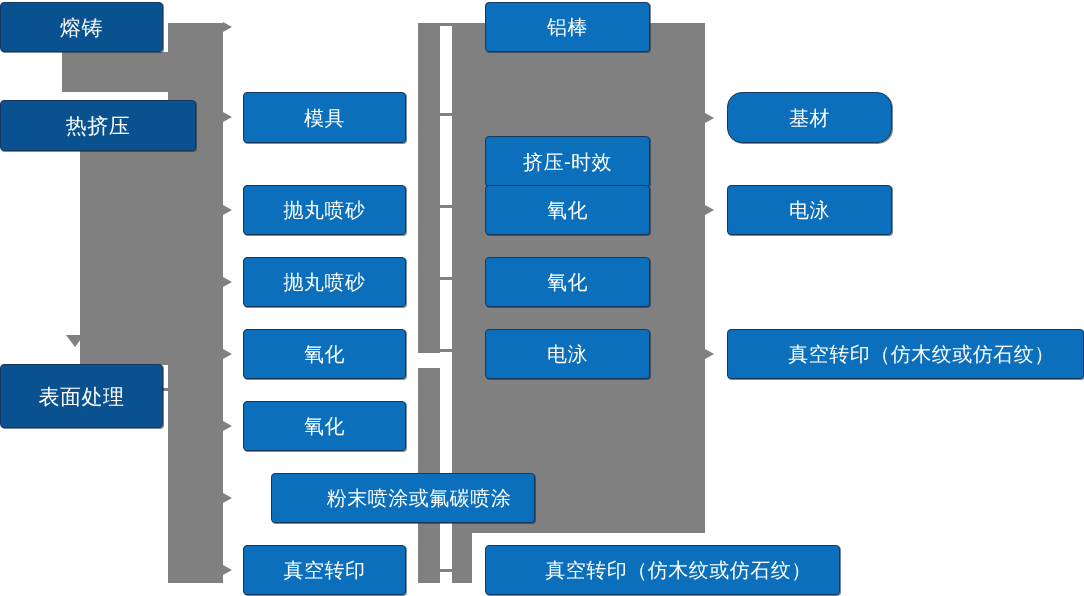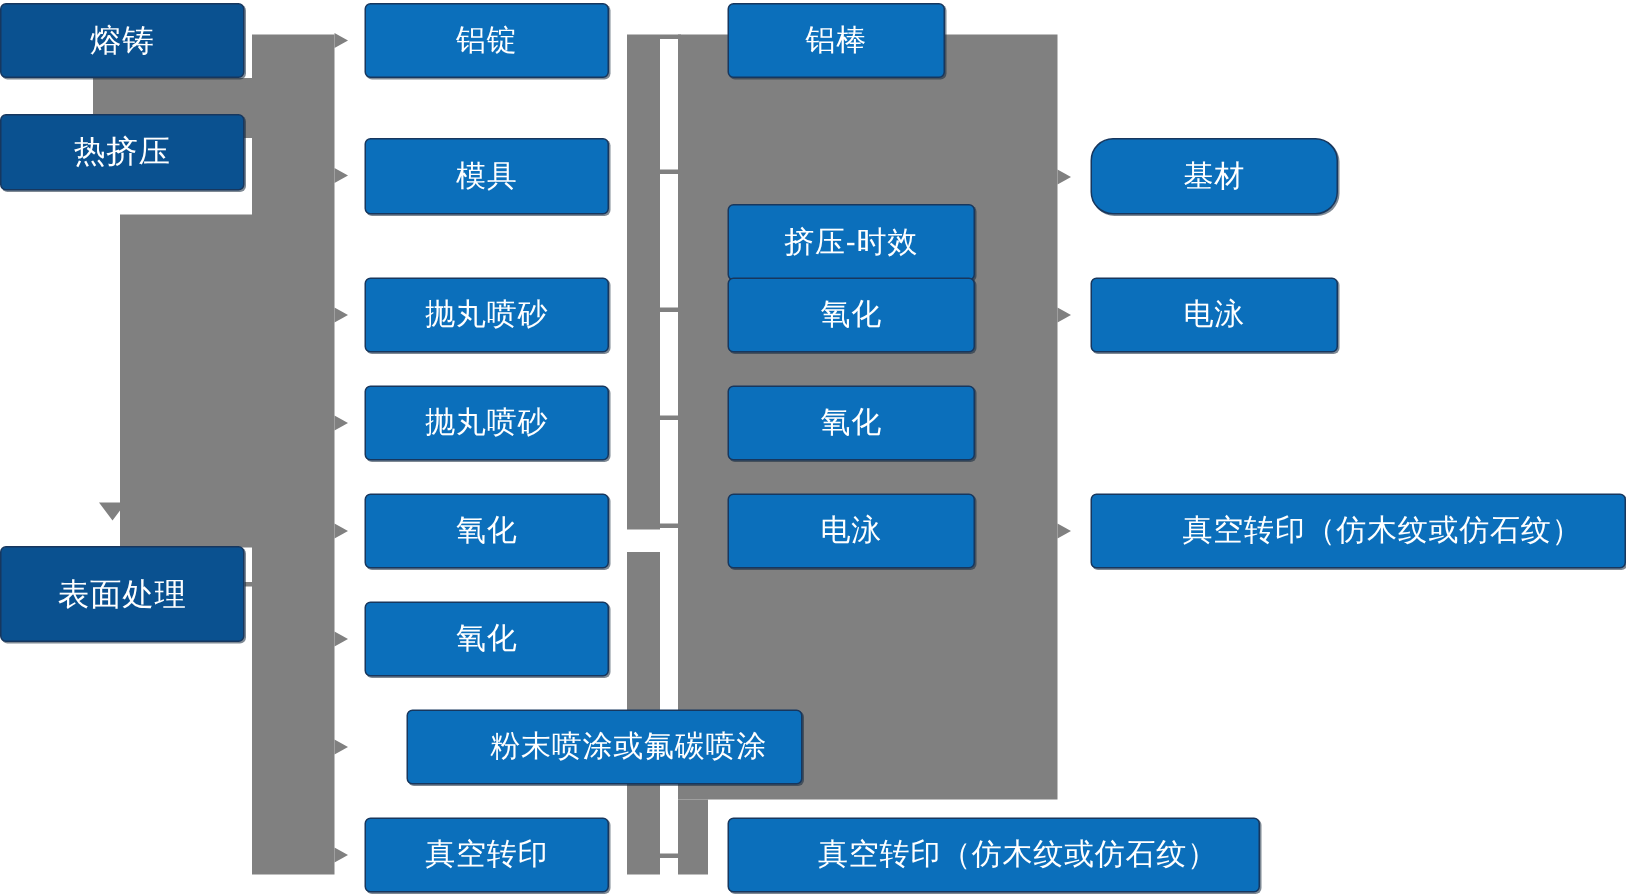--- a/index.html
+++ b/index.html
@@ -116,31 +116,28 @@
   <div class="gray-thin" style="left:440px; top:569px; width:14px; height:3px;"></div>
 
   <div class="arrow-head small" style="left:705px; top:113px;"></div>
   <div class="arrow-head small" style="left:705px; top:205px;"></div>
   <div class="arrow-head small" style="left:705px; top:349px;"></div>
 
   <div class="node dark" style="left:0px; top:2px; width:163px; height:50px;">
     <span>熔铸</span>
   </div>
 
-  <div class="node dark" style="left:0px; top:76px; width:163px; height:51px;">
+  <div class="node dark" style="left:0px; top:100px; width:196px; height:51px;">
     <span>热挤压</span>
   </div>
 
   <div class="node dark" style="left:0px; top:364px; width:163px; height:64px;">
     <span>表面处理</span>
   </div>
 
-  <div class="node mid" style="left:243px; top:2px; width:163px; height:50px;">
-    <span>铝锭</span>
-  </div>
 
   <div class="node mid" style="left:243px; top:92px; width:163px; height:51px;">
     <span>模具</span>
   </div>
 
   <div class="node mid" style="left:243px; top:185px; width:163px; height:50px;">
     <span>抛丸喷砂</span>
   </div>
 
   <div class="node mid" style="left:243px; top:257px; width:163px; height:50px;">
@@ -156,21 +153,21 @@
   </div>
 
   <div class="node mid wide" style="left:243px; top:473px; width:264px; height:50px;margin-left:28px;">
     <span>粉末喷涂或氟碳喷涂</span>
   </div>
 
   <div class="node mid" style="left:243px; top:545px; width:163px; height:50px;">
     <span>真空转印</span>
   </div>
 
-  <div class="node mid" style="left:485px; top:2px; width:145px; height:50px;">
+  <div class="node mid" style="left:485px; top:2px; width:165px; height:50px;">
     <span>铝棒</span>
   </div>
 
   <div class="node mid" style="left:485px; top:92px; width:165px; height:51px;margin-top:44px;">
     <span>挤压-时效</span>
   </div>
 
   <div class="node mid" style="left:485px; top:185px; width:165px; height:50px;">
     <span>氧化</span>
   </div>

